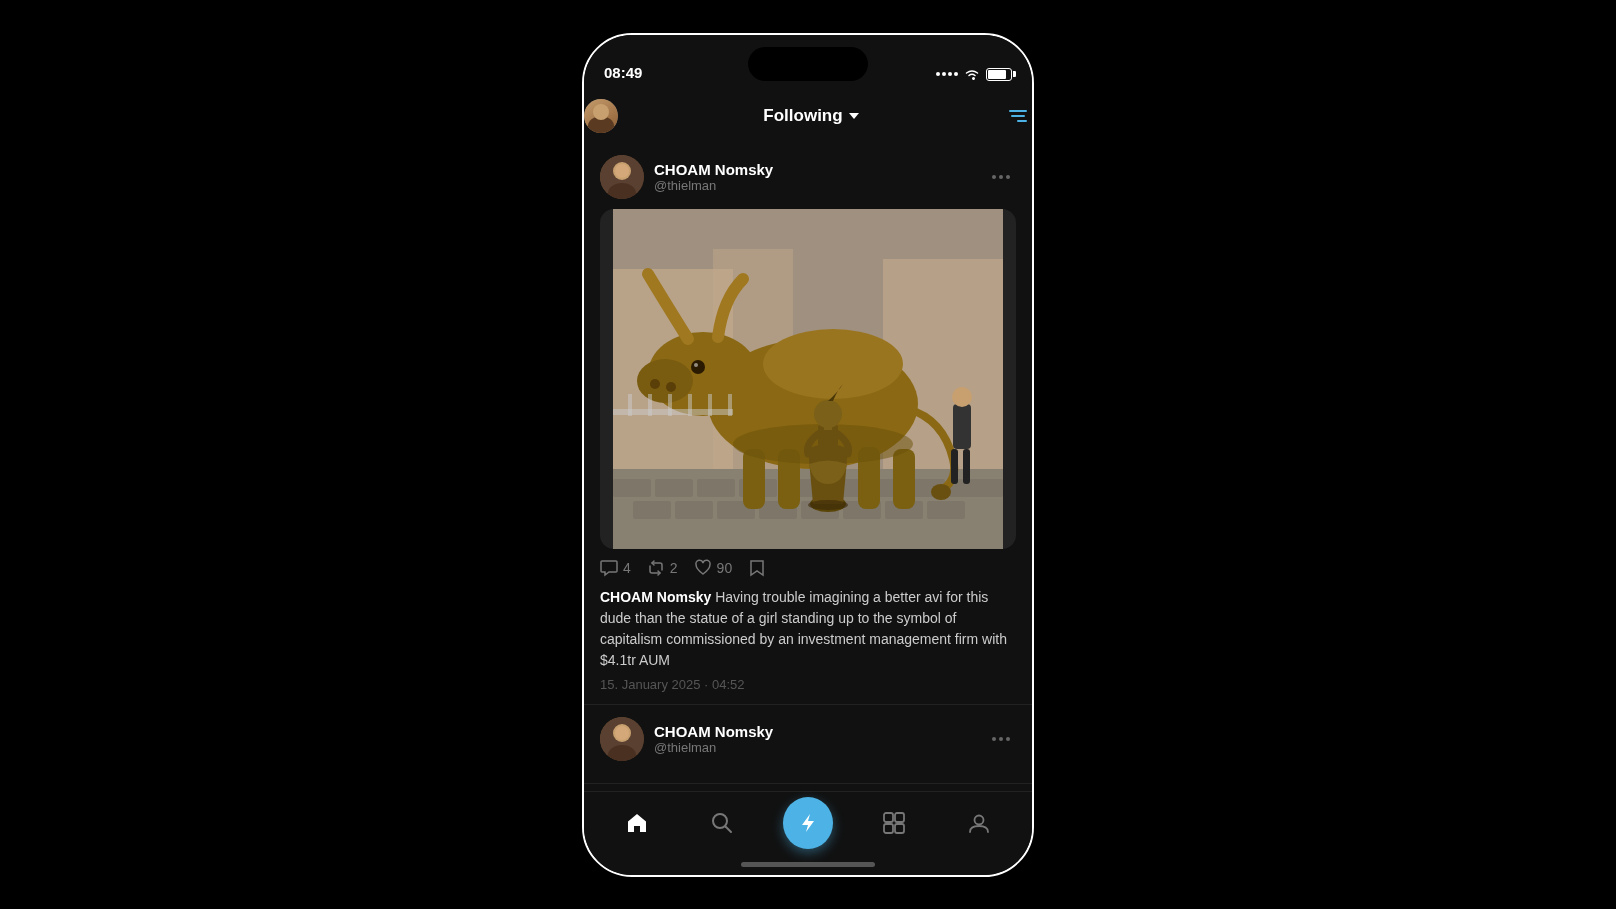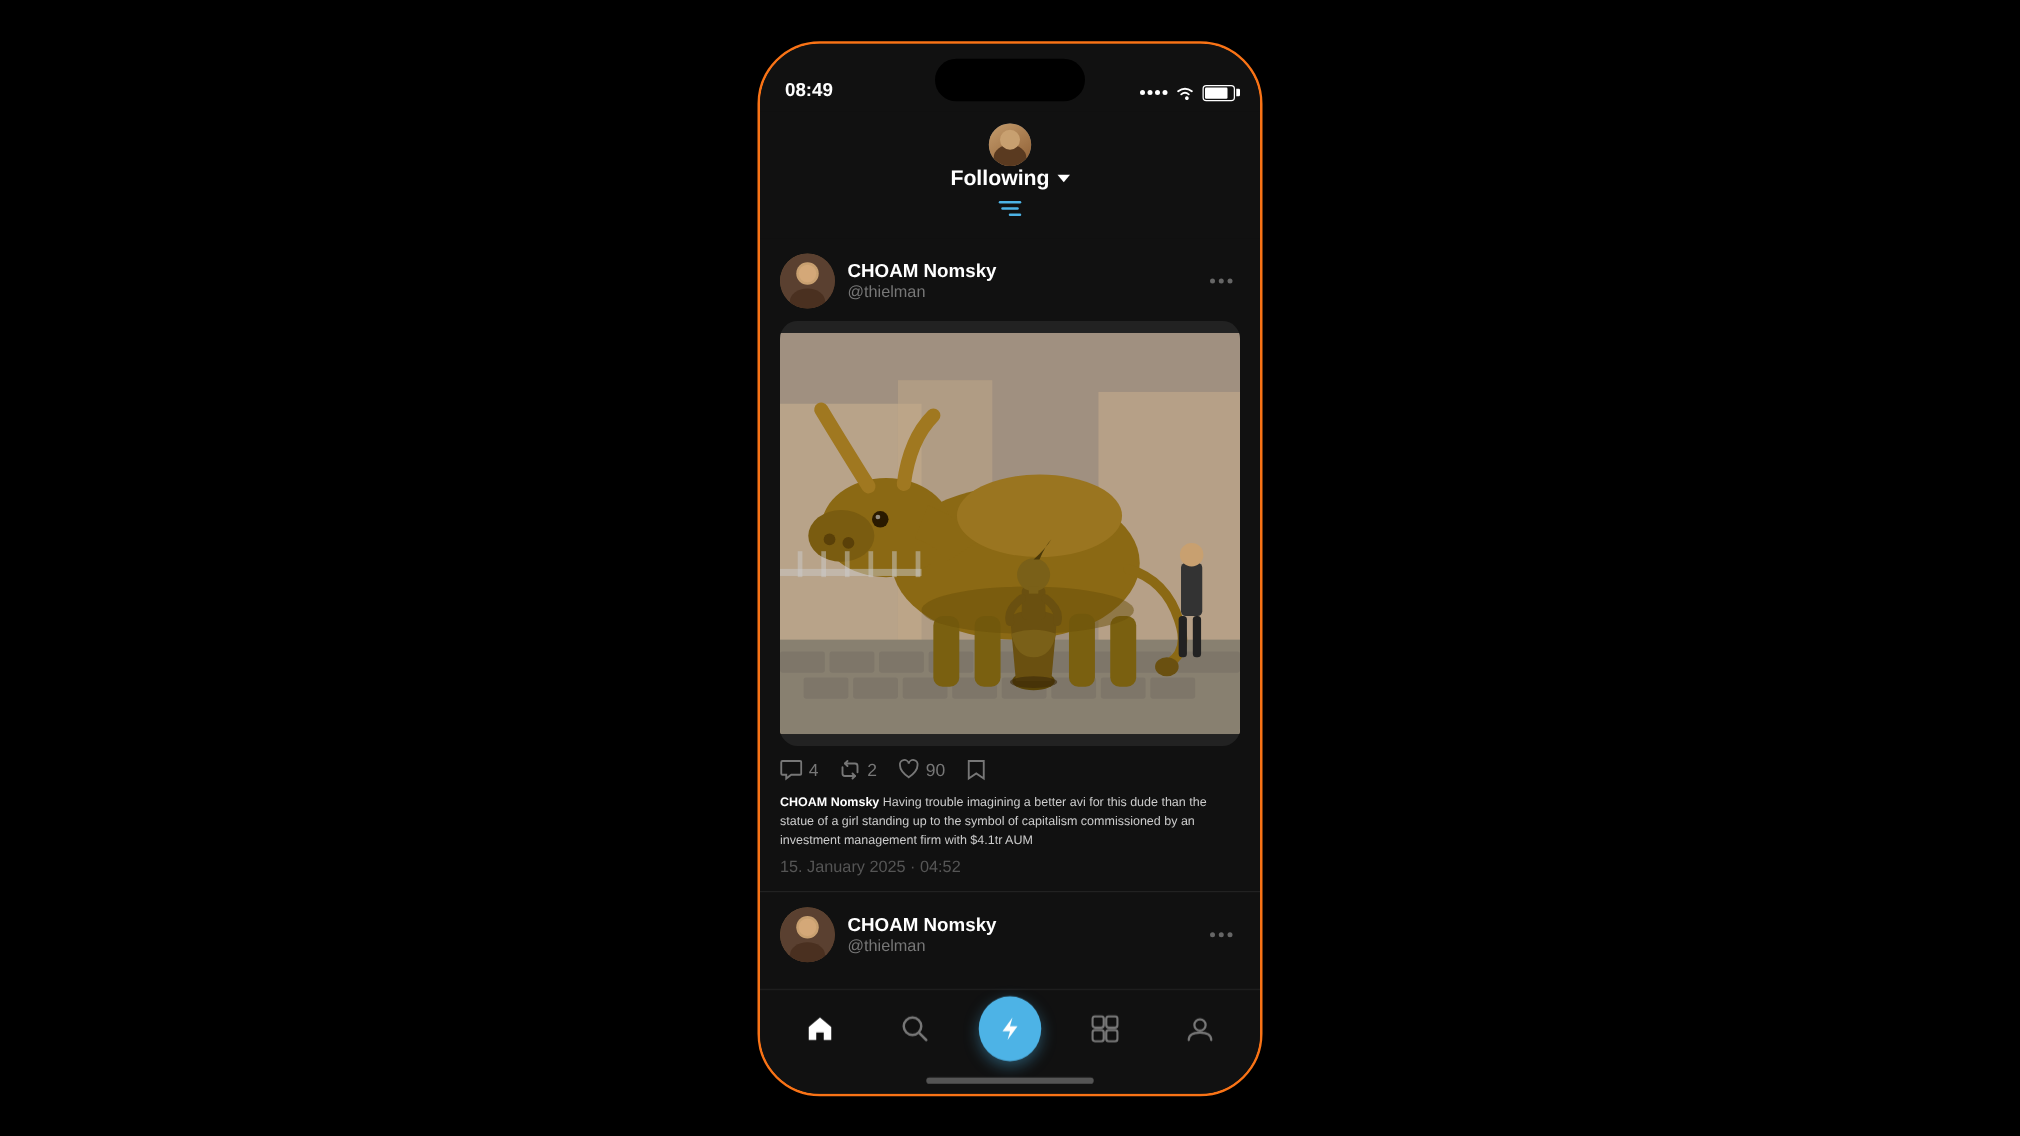--- a/index.html
+++ b/index.html
@@ -6,25 +6,25 @@
     body {
       background: #000;
       display: flex;
       justify-content: center;
       align-items: center;
       min-height: 100vh;
       font-family: -apple-system, BlinkMacSystemFont, 'Segoe UI', sans-serif;
     }
 
     .phone-frame {
-      width: 404px;
+      width: 452px;
       height: 844px;
       background: #111;
       border-radius: 50px;
-      border: 2px solid #f97316;
+      border: 2px solid #ffffff;
       position: relative;
       overflow: hidden;
       box-shadow: 0 0 60px rgba(0,0,0,0.8);
     }
 
     
     .dynamic-island {
       position: absolute;
       top: 12px;
       left: 50%;
@@ -111,21 +111,20 @@
     
     .header {
       display: flex;
       align-items: center;
       justify-content: space-between;
       padding: 10px 0;
       background: #111;
       position: sticky;
       top: 0;
       z-index: 10;
-      flex-direction: column;
     }
 
     .header-avatar {
       width: 34px;
       height: 34px;
       border-radius: 50%;
       background: #666;
       overflow: hidden;
       display: flex;
       align-items: center;
@@ -298,21 +297,21 @@
     }
 
     .eng-icon {
       width: 18px; height: 18px;
       position: relative;
       display: flex; align-items: center; justify-content: center;
     }
 
     
     .tweet-text {
-      font-size: 10px;
+      font-size: 14px;
       line-height: 1.5;
       color: #ccc;
       margin-bottom: 6px;
     }
     .tweet-text .author-name {
       font-weight: 700;
       color: #fff;
     }
 
     .tweet-timestamp {

